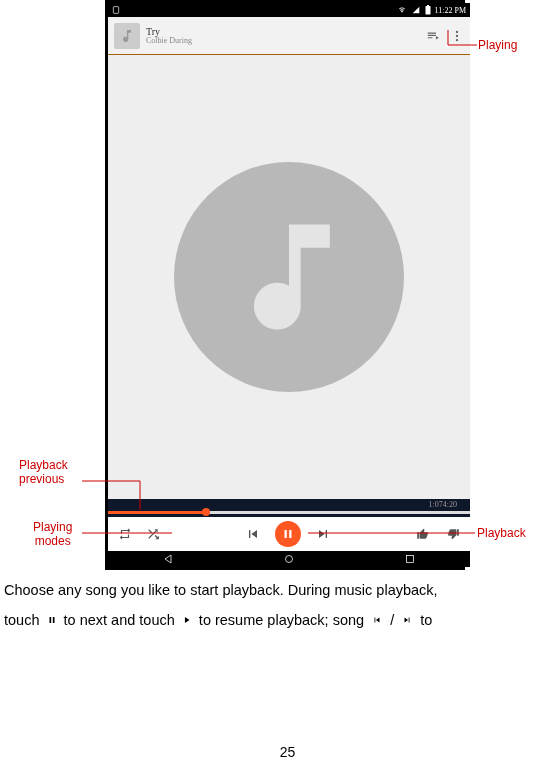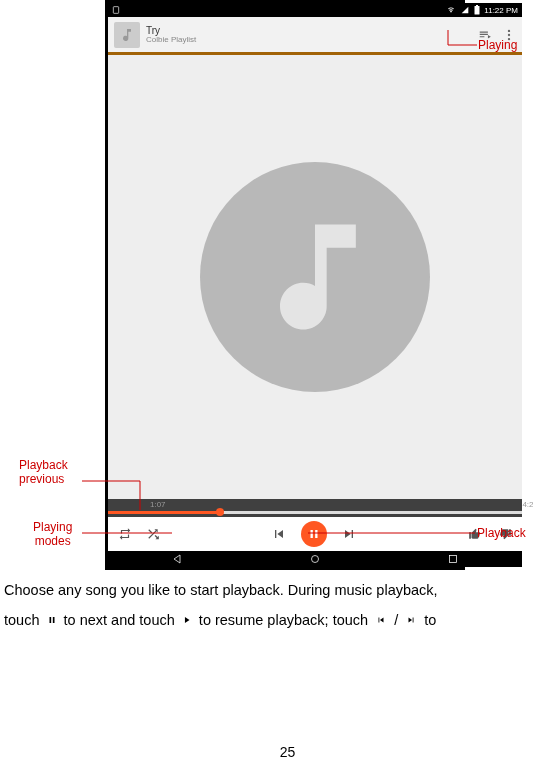--- a/index.html
+++ b/index.html
@@ -15,41 +15,42 @@
 
   .phone {
     position: absolute;
     left: 105px; top: 0;
     width: 360px; height: 570px;
     background: #000;
   }
   .phone-inner {
     position: absolute;
     left: 3px; top: 3px;
-    width: 414px; height: 564px;
-    background: #404040;
+    width: 362px; height: 564px;
+    background: #0f172a;
+    font-family: Liberation Serif, serif;
   }
   .status-bar {
     position: absolute;
     left: 0; top: 0; width: 100%; height: 14px;
     background: #000; color: #fff;
     font-size: 8px;
     display: flex; align-items: center; justify-content: flex-end;
     padding: 0 4px;
     gap: 4px;
   }
   .status-left { flex:1; display:flex; gap:2px; }
   .top-bar {
     position: absolute;
     left: 0; top: 14px; width: 100%; height: 38px;
     background: #f2f2f2;
     display: flex; align-items: center;
     padding: 0 6px;
     gap: 6px;
-    border-bottom: 3px solid #a16207;
+    border-bottom: 1px solid #a16207;
   }
   .album-thumb {
     width: 26px; height: 26px; background: #ccc; border-radius: 2px;
     display:flex; align-items:center; justify-content:center;
   }
   .album-thumb svg { width:16px; height:16px; fill:#999; }
   .song-meta { flex:1; line-height: 1.1; }
   .song-title { font-size: 10px; color: #333; }
   .song-artist { font-size: 8px; color: #888; }
   .top-icons { display:flex; gap:10px; align-items:center; }
@@ -65,22 +66,22 @@
     width: 230px; height: 230px; border-radius: 50%;
     background: #b8b8b8;
     display:flex; align-items:center; justify-content:center;
   }
   .note-svg { width: 140px; height: 140px; fill: #e4e4e4; }
 
   .time-row {
     position: absolute;
     left: 0; top: 497px; width: 100%;
     padding: 0 13px;
-    display:flex; justify-content:space-between;
-    font-size: 8px; color:#999;margin-left:29px;
+    display:flex; justify-content:flex-end;
+    font-size: 8px; color:#999;
   }
   .progress-track {
     position: absolute;
     left: 0; top: 508px; width: 100%; height: 3px;
     background: #ddd;
   }
   .progress-fill {
     position: absolute; left:0; top:0; height:100%;
     background: #ff5722;
   }
@@ -172,21 +173,21 @@
     </div>
 
     <div class="top-bar">
       <div class="album-thumb">
         <svg viewBox="0 0 24 24">
               <path d="M12 3v10.55A4 4 0 1 0 14 17V7h4V3h-6z"></path>
             </svg>
       </div>
       <div class="song-meta">
         <div class="song-title">Try</div>
-        <div class="song-artist">Colbie Playlist</div>
+        <div class="song-artist">Colbie During</div>
       </div>
       <div class="top-icons">
         <svg class="top-icon" viewBox="0 0 24 24">
               <path d="M3 6h14v2H3V6zm0 4h14v2H3v-2zm0 4h8v2H3v-2zm14-2v6l5-3-5-3z"></path>
             </svg>
         <svg class="top-icon" viewBox="0 0 24 24">
               <circle cx="12" cy="5" r="2"></circle>
               <circle cx="12" cy="12" r="2"></circle>
               <circle cx="12" cy="19" r="2"></circle>
             </svg>
@@ -286,21 +287,21 @@
 <div class="instructions">
   <span>Choose any song you like to start playback. During music playback,</span><br>
   <span>touch</span>
   <span class="inline-icon"><svg width="10" height="10" viewBox="0 0 24 24">
           <path d="M6 5h4v14H6V5zm8 0h4v14h-4V5z"></path>
         </svg></span>
   <span>to next and touch</span>
   <span class="inline-icon"><svg width="10" height="10" viewBox="0 0 24 24">
           <path d="M7 5v14l11-7L7 5z"></path>
         </svg></span>
-  <span>to resume playback; touch</span>
+  <span>to resume playback; song</span>
   <span class="inline-icon"><svg width="12" height="10" viewBox="0 0 24 24">
           <path d="M6 6h2v12H6V6zm3.5 6l8.5 6V6l-8.5 6z"></path>
         </svg></span>
   <span>/</span>
   <span class="inline-icon"><svg width="12" height="10" viewBox="0 0 24 24">
           <path d="M16 6h2v12h-2V6zm-10 12l8.5-6L6 6v12z"></path>
         </svg></span>
   <span>to</span><br>
 </div>
 

